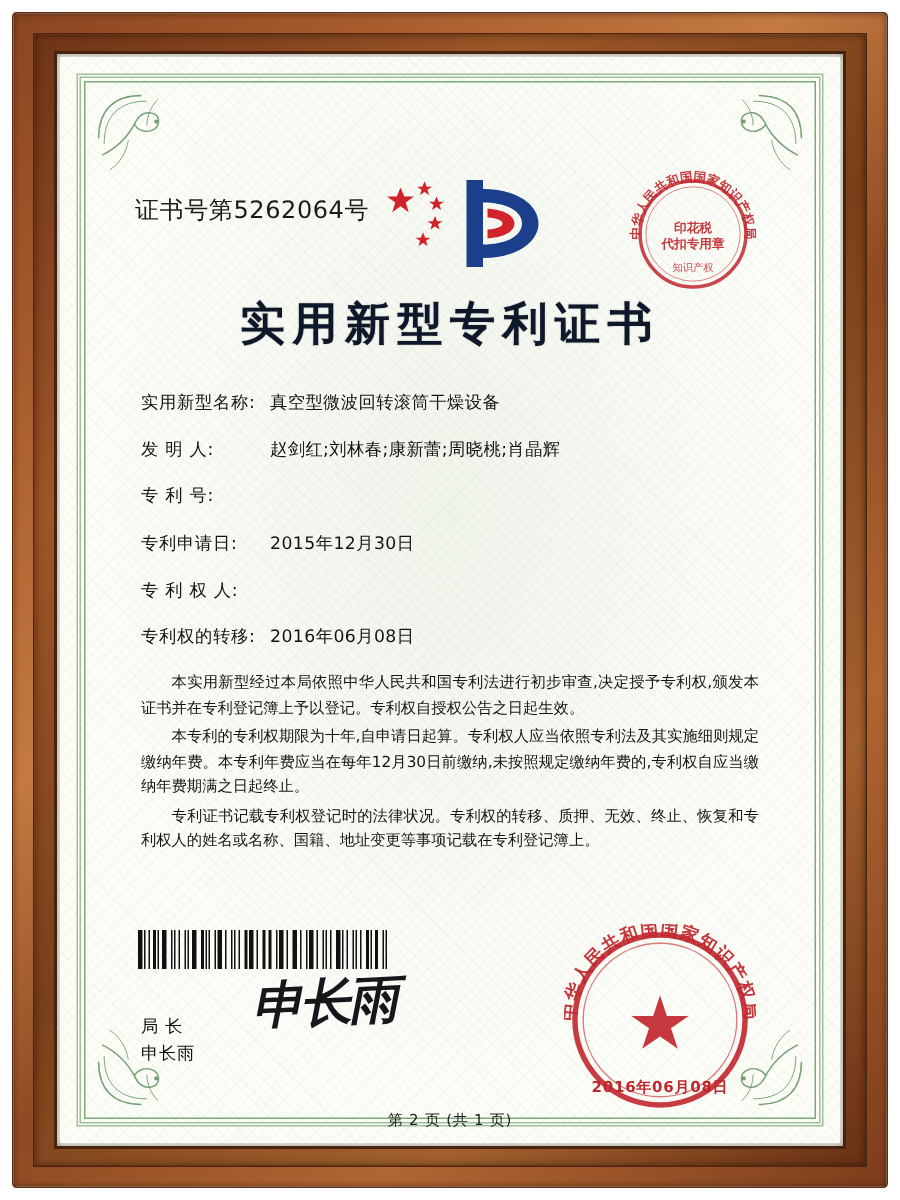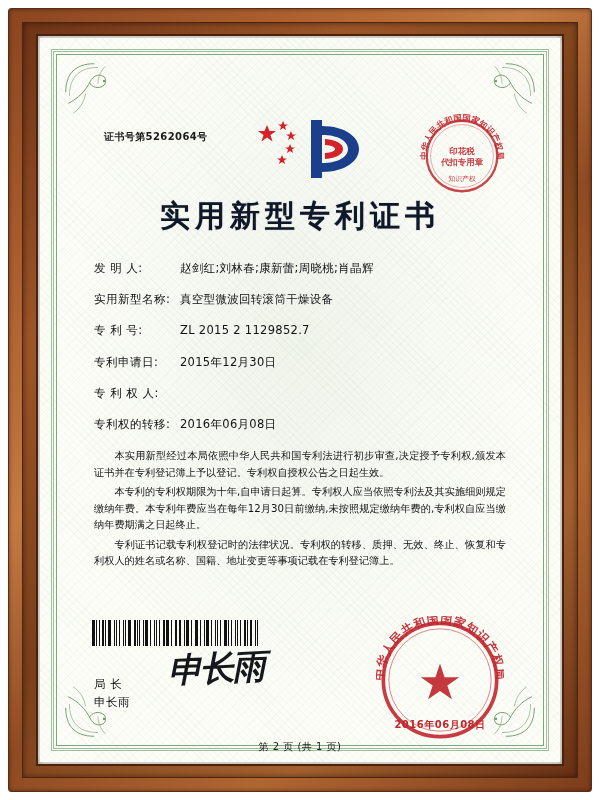--- a/index.html
+++ b/index.html
@@ -100,28 +100,27 @@
   .content {
     position: absolute;
     left: 30px;
     top: 30px;
     width: 460px;
     height: 664px;
   }
 
   .cert-no {
     position: absolute;
-    left: 34px;
+    left: 20px;
     top: 62px;
     font-family: "DejaVu Sans", sans-serif;
-    font-size: 10px;
+    font-size: 16px;
     color: #1a1a1a;
     letter-spacing: 0.4px;
     white-space: nowrap;
-    font-weight: bold;
   }
 
   
   .logo-mark {
     position: absolute;
     left: 182px;
     top: 48px;
     width: 116px;
     height: 66px;
   }
@@ -350,30 +349,29 @@
         <text x="60" y="58" text-anchor="middle" font-family="DejaVu Sans, sans-serif" font-size="11" font-weight="bold" fill="#c0272d" opacity="0.9">印花税</text>
         <text x="60" y="72" text-anchor="middle" font-family="DejaVu Sans, sans-serif" font-size="11" font-weight="bold" fill="#c0272d" opacity="0.9">代扣专用章</text>
         <text x="60" y="92" text-anchor="middle" font-family="DejaVu Sans, sans-serif" font-size="9" fill="#c0272d" opacity="0.85">知识产权</text>
       </svg>
     </div>
 
     <div class="main-title">实用新型专利证书</div>
 
     <div class="fields">
       <div class="field-row">
+        <div class="field-label">实用新型名称:</div>
+        <div class="field-value">真空型微波回转滚筒干燥设备</div>
+      </div>
+      <div class="field-row">
         <div class="field-label">发 明 人:</div>
         <div class="field-value">赵剑红;刘林春;康新蕾;周晓桃;肖晶辉</div>
       </div>
       <div class="field-row">
-        <div class="field-label">实用新型名称:</div>
-        <div class="field-value">真空型微波回转滚筒干燥设备</div>
-      </div>
-      <div class="field-row">
         <div class="field-label">专 利 号:</div>
-        <div class="field-value">ZL 2015 2 1129852.7</div>
       </div>
       <div class="field-row">
         <div class="field-label">专利申请日:</div>
         <div class="field-value">2015年12月30日</div>
       </div>
       <div class="field-row">
         <div class="field-label">专 利 权 人:</div>
       </div>
       <div class="field-row">
         <div class="field-label">专利权的转移:</div>

